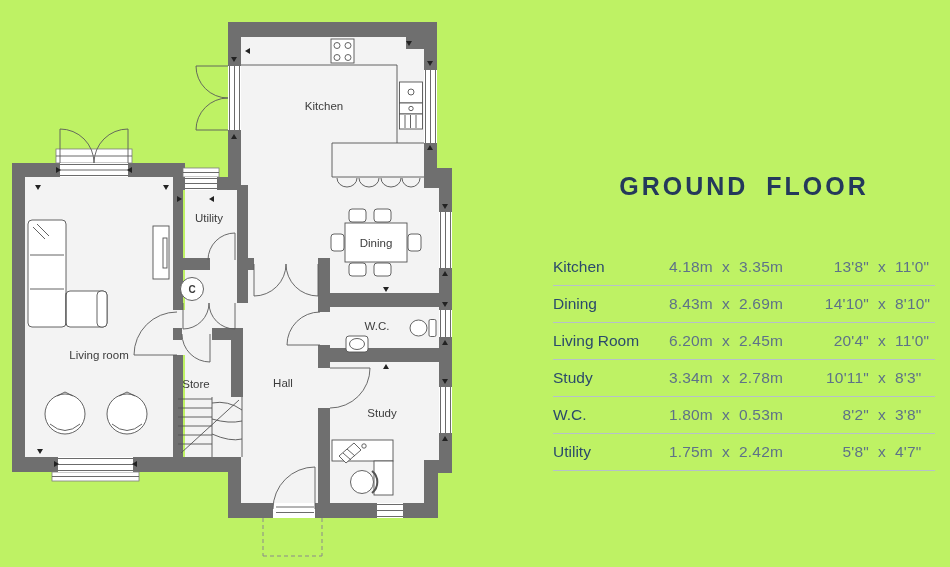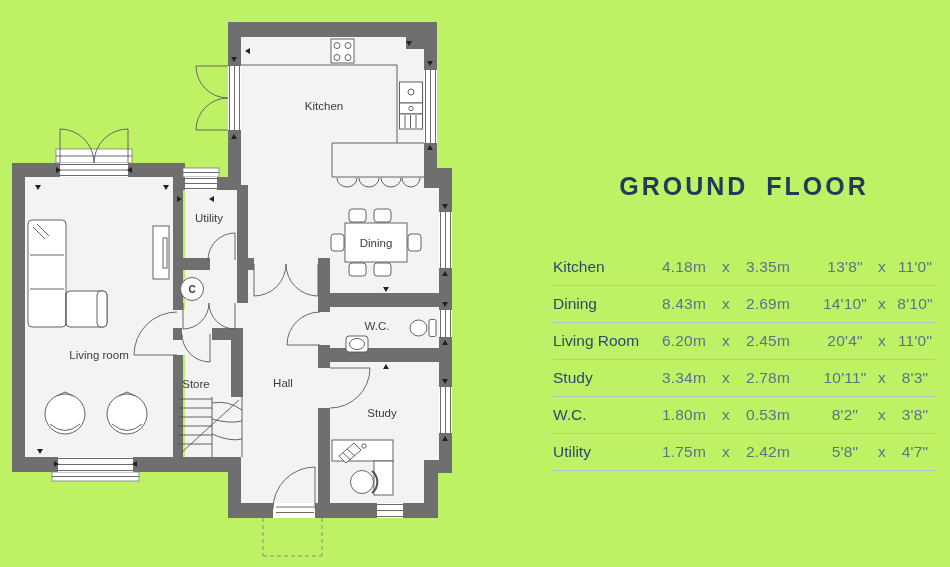--- a/index.html
+++ b/index.html
@@ -6,23 +6,23 @@
   #stage{position:relative;width:950px;height:567px;background:#bef264;overflow:hidden;
          font-family:"Liberation Sans",sans-serif;}
   #plan{position:absolute;left:0;top:0;}
   #panel{position:absolute;left:553px;top:128px;width:382px;margin-top:44px;}
   #panel h1{margin:0 0 48px 0;text-align:center;font-size:25px;font-weight:bold;
             letter-spacing:3px;word-spacing:8px;color:#24395b;}
   .dim-row{display:grid;grid-template-columns:1fr 58px 26px 58px 24px 48px 26px 40px;
            align-items:center;height:36px;border-bottom:1px solid #b6c0ca;}
   .dim-row .name{font-size:15.5px;color:#2b4a6b;}
   .dim-row .v{font-size:15.5px;color:#5e7288;letter-spacing:.2px;}
-  .dim-row .r{text-align:center;}
+  .dim-row .r{text-align:right;}
   .dim-row .c{text-align:center;}
-  .dim-row .l{text-align:center;}
+  .dim-row .l{text-align:left;}
   svg text{font-family:"Liberation Sans",sans-serif;font-size:11.5px;fill:#3c3c3c;}
   svg text.cyl{font-size:10px;font-weight:bold;}
   .wall{fill:#6f6f6f;}
   .floor{fill:#f3f3f3;}
   .wline{stroke:#5a5a5a;stroke-width:.9;fill:none;}
   .sill{fill:#fff;stroke:#7d7d7d;stroke-width:.8;}
   .winrect{fill:#fff;}
   .furn{stroke:#525252;stroke-width:.9;fill:#fff;}
   .furnl{stroke:#525252;stroke-width:.9;fill:none;}
   .door{stroke:#5a5a5a;stroke-width:.9;fill:none;}

